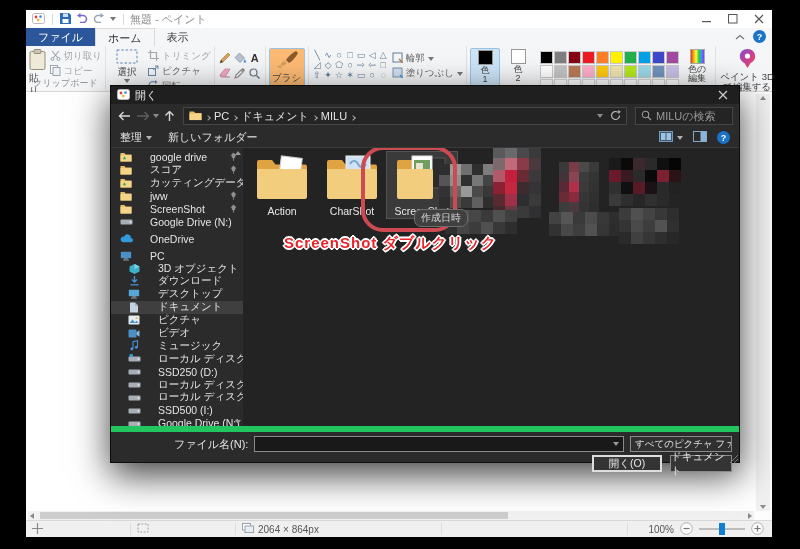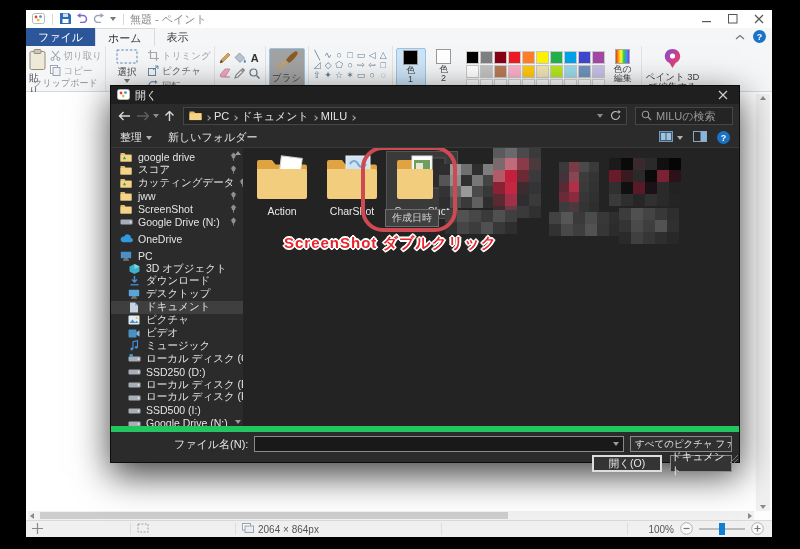--- a/index.html
+++ b/index.html
@@ -18,21 +18,21 @@
   .tabrow { height:18px; background:#f5f6f7; display:flex; align-items:stretch; font-size:11px; position:relative; }
   .tab { padding:2px 12px 1px; color:#333; display:flex; align-items:center; }
   .tab.file { background:#2b579a; color:#fff; }
   .tab.selected { background:#f5f6f7; border:1px solid #dadada; border-bottom:none; }
   .tabrow-right { position:absolute; right:6px; top:2px; display:flex; gap:8px; align-items:center; }
 
   .ribbon { height:46px; background:#f5f6f7; border-bottom:1px solid #d8d8d8; display:flex; font-size:9.5px; color:#555; position:relative; }
   .rgroup { border-right:1px solid #e3e3e3; padding:2px 3px 12px; display:flex; gap:3px; position:relative; align-items:flex-start; }
   .rgroup-label { position:absolute; bottom:1px; left:0; right:0; text-align:center; font-size:9px; color:#8f8f8f; }
   .bigbtn { width:36px; display:flex; flex-direction:column; align-items:center; font-size:9.5px; color:#444; padding-top:1px; }
-  .bigbtn.hl { background:#a3a3a3; border:1px solid #9bc4e4; border-radius:2px;font-family:Liberation Serif, serif; }
+  .bigbtn.hl { background:#fdba74; border:1px solid #9bc4e4; border-radius:2px;font-family:Liberation Serif, serif; }
   .smallcol { display:flex; flex-direction:column; gap:2px; padding-top:2px; }
   .sbtn { display:flex; align-items:center; gap:3px; white-space:nowrap; }
   .sbtn .lbl { color:#666; }
   .sbtn.dis .lbl { color:#a5a5a5; }
   .toolgrid { display:grid; grid-template-columns:repeat(3,14px); grid-auto-rows:14px; gap:1px; padding-top:3px; }
   .toolgrid span { display:flex; align-items:center; justify-content:center; font-size:11px; }
   .shapes-grid { display:grid; grid-template-columns:repeat(7,11px); grid-auto-rows:10px; gap:0; padding-top:2px; color:#5f7d9a; font-size:9px; }
   .shapes-grid span { display:flex; align-items:center; justify-content:center; }
   .caret { width:0; height:0; border-left:3px solid transparent; border-right:3px solid transparent; border-top:4px solid #777; display:inline-block; }
   .colorbox { width:30px; display:flex; flex-direction:column; align-items:center; font-size:9px; color:#444; padding:1px; line-height:1.05; }
@@ -74,21 +74,21 @@
   .bsep { width:4px; height:4px; border-right:1px solid #a8a8a8; border-top:1px solid #a8a8a8; transform:rotate(45deg); display:inline-block; }
   .addr-right { margin-left:auto; display:flex; gap:7px; align-items:center; }
   .search-box { width:98px; height:18px; background:#242424; border:1px solid #464646; display:flex; align-items:center; gap:4px; padding:0 5px; color:#9a9a9a; overflow:hidden; white-space:nowrap; }
   .dlg-toolbar { height:20px; display:flex; align-items:center; gap:16px; padding:0 9px; border-bottom:1px solid #3a3a3a; }
   .tbtn { display:flex; align-items:center; gap:4px; }
   .tb-right { margin-left:auto; display:flex; gap:10px; align-items:center; }
   .help-circle { width:13px; height:13px; border-radius:50%; background:#1a73c7; color:#fff; font-size:9px; font-weight:bold; display:flex; align-items:center; justify-content:center; }
 
   .dlg-body { position:relative; height:278px; display:flex; overflow:hidden; }
   .sidebar { width:132px; position:relative; padding-top:3px; overflow:hidden; flex:none; }
-  .sb-row { height:12.9px; display:flex; align-items:center; gap:5px; font-size:10.5px; padding-right:6px; white-space:nowrap; overflow:hidden; }
+  .sb-row { height:12.9px; display:flex; align-items:center; gap:17px; font-size:10.5px; padding-right:6px; white-space:nowrap; overflow:hidden; }
   .sb-row.sel { background:#3f3f3f; }
   .sb-row .sb-ic { width:14px; display:flex; justify-content:center; flex:none; }
   .sb-pin { margin-left:auto; flex:none; }
   .sb-scroll-up { position:absolute; top:3px; right:2px; }
   .sb-scroll-dn { position:absolute; bottom:2px; right:2px; }
   .tri-u.dk { border-bottom-color:#9a9a9a; } .tri-d.dk { border-top-color:#9a9a9a; }
 
   .filearea { flex:1; background:#232323; position:relative; overflow:hidden; }
   .file-item { position:absolute; top:4px; width:70px; text-align:center; padding:2px 0 1px; }
   .file-item.sel { background:#3a3a3a; outline:1px solid #545454; }
@@ -305,20 +305,38 @@
             <span>⇦</span>
             <span>□</span>
             <span>⇧</span>
             <span>✦</span>
             <span>☆</span>
             <span>✶</span>
             <span>▭</span>
             <span>○</span>
             <span>◌</span>
           </div>
+        <div class="smallcol" style="padding-top:4px">
+          <div class="sbtn">
+            <span><svg width="11" height="11">
+                  <rect x="1" y="1" width="9" height="9" fill="none" stroke="#7a92aa" stroke-width="1.2"></rect>
+                  <path d="M7 7l4 4" stroke="#b07840" stroke-width="1.5"></path>
+                </svg></span>
+            <span class="lbl">輪郭</span>
+            <span class="caret"></span>
+          </div>
+          <div class="sbtn">
+            <span><svg width="11" height="11">
+                  <rect x="1" y="1" width="9" height="9" fill="#cfe0f0" stroke="#7a92aa"></rect>
+                  <path d="M8 8l3 3" stroke="#4a90d9" stroke-width="1.5"></path>
+                </svg></span>
+            <span class="lbl">塗りつぶし</span>
+            <span class="caret"></span>
+          </div>
+        </div>
       </div>
 
 
       <div class="rgroup">
         <div class="colorbox hl">
           <div class="swatch-big" style="background: rgb(0, 0, 0);"></div>
           <span>色</span>
             <span>1</span>
         </div>
         <div class="colorbox">
@@ -769,21 +787,21 @@
             <div class="ficon"><svg width="56" height="48" viewBox="0 0 56 48">
                 <path d="M3 8a2 2 0 0 1 2-2h13l3.5 4.5H51a2 2 0 0 1 2 2V16H3z" fill="#dfa342"></path>
                 <rect x="36" y="4" width="15" height="30" fill="#2c2c2c" stroke="#555"></rect>
                 <rect x="18" y="2" width="20" height="32" fill="#fff" stroke="#e0e0e0"></rect>
                 <rect x="20" y="6" width="16" height="19" fill="#6f9e5e"></rect>
                 <rect x="22" y="9" width="7" height="10" fill="#e8e4d0"></rect>
                 <path d="M3 15h34a2 2 0 0 1 2 2v26a2 2 0 0 1-2 2H5a2 2 0 0 1-2-2z" fill="#f2cd7e"></path>
               </svg></div>
             <div class="flabel">ScreenShot</div>
           </div>
-          <div class="tooltip" style="left: 142px; top: 61px;">作成日時</div>
+          <div class="tooltip" style="left: 171px; top: 61px; border-radius: 7px;">作成日時</div>
           <div class="mosaic" style="left: 196px; top: 16px; grid-template-columns: repeat(6, 11px); grid-auto-rows: 11px;">
             <div style="background: rgb(46, 46, 46);"></div>
             <div style="background: rgb(155, 155, 155);"></div>
             <div style="background: rgb(111, 111, 111);"></div>
             <div style="background: rgb(46, 46, 46);"></div>
             <div style="background: rgb(125, 125, 125);"></div>
             <div style="background: rgb(58, 58, 58);"></div>
             <div style="background: rgb(85, 85, 85);"></div>
             <div style="background: rgb(143, 143, 143);"></div>
             <div style="background: rgb(48, 48, 48);"></div>

